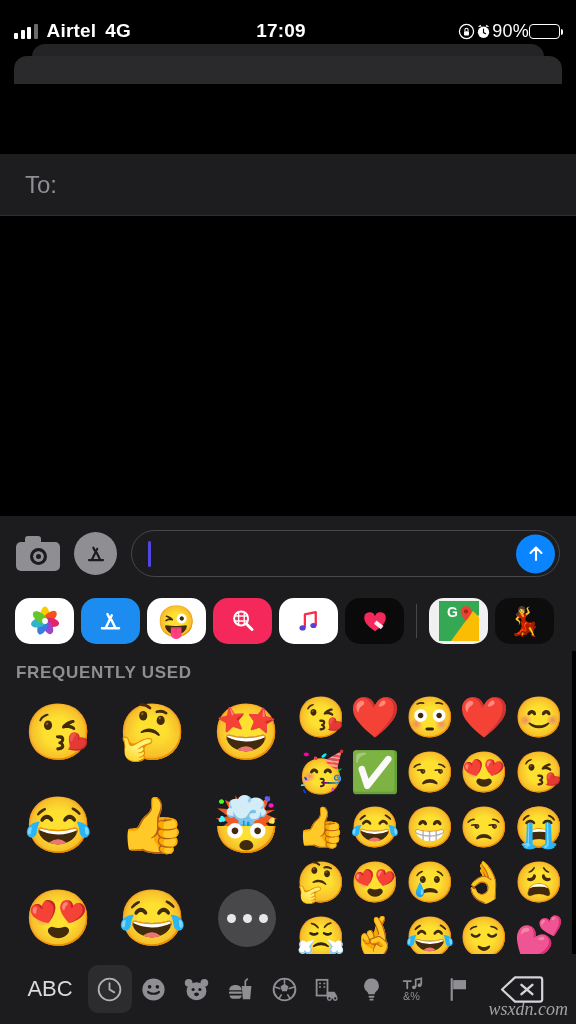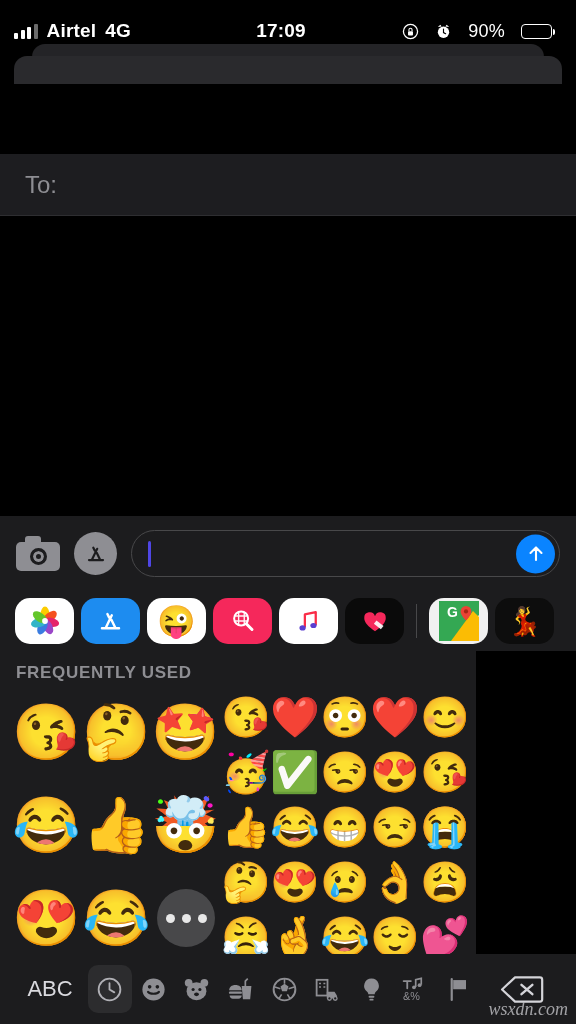--- a/index.html
+++ b/index.html
@@ -20,22 +20,22 @@
   .sb-left { display:flex; align-items:center; gap:9px; padding-left:14px; }
   .bars { display:flex; align-items:flex-end; gap:2.5px; height:15px; }
   .bars i { display:block; width:4px; background:#fff; border-radius:1px; }
   .bars i:nth-child(1){height:6px;} .bars i:nth-child(2){height:9px;}
   .bars i:nth-child(3){height:12px;} .bars i:nth-child(4){height:15px;background:#6a6a6a;}
   .sb-center {
     position:absolute; left:0; width:562px; text-align:center;
     font-size:19px; font-weight:600;
   }
   .sb-right {
-    margin-left:auto; padding-right:24px;
-    display:flex; align-items:center; gap:16px; font-size:18px; font-weight:500;
+    margin-left:auto; padding-right:16px;
+    display:flex; align-items:center; gap:0; font-size:18px; font-weight:500;
   }
   .rot-ic, .alarm-ic { width:17px; height:17px; display:block; }
   .battery {
     width:31px; height:15px; border:1.6px solid #fff; border-radius:4px;
     position:relative; padding:1.6px;
   }
   .battery::after {
     content:""; position:absolute; right:-4px; top:4.3px;
     width:2.4px; height:6px; background:#fff; border-radius:0 2px 2px 0;
   }
@@ -104,21 +104,21 @@
   
   .app-drawer {
     position:absolute; top:591px; left:0; width:576px; height:60px;
     background:#1c1c1e; display:flex; align-items:center; gap:7px; padding-left:15px;
     overflow:hidden;
   }
   .app-ic { width:59px; height:46px; border-radius:15px; flex:none; display:flex; align-items:center; justify-content:center; position:relative; overflow:hidden; }
   .app-sep { width:1px; height:34px; background:#48484a; flex:none; margin:0 5px; }
 
   
-  .emoji-panel { position:absolute; top:651px; left:0; width:476px; height:303px; background:#1c1c1e; }
+  .emoji-panel { position:absolute; top:651px; left:0; width:572px; height:303px; background:#1c1c1e; }
   .section-hdr {
     padding:12px 0 6px 16px; color:#8e8e93;
     font-size:17px; font-weight:600; letter-spacing:.7px;
   }
   .panel-body { display:flex; padding:0 6px; }
   .memoji-grid {
     display:grid; grid-template-columns:repeat(3,1fr); width:288px;
     row-gap:4px; padding-left:6px;
   }
   .memoji-cell {

